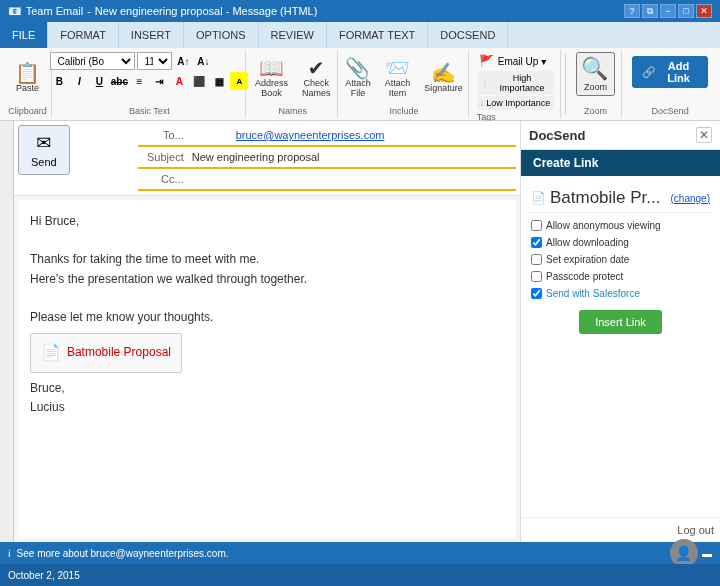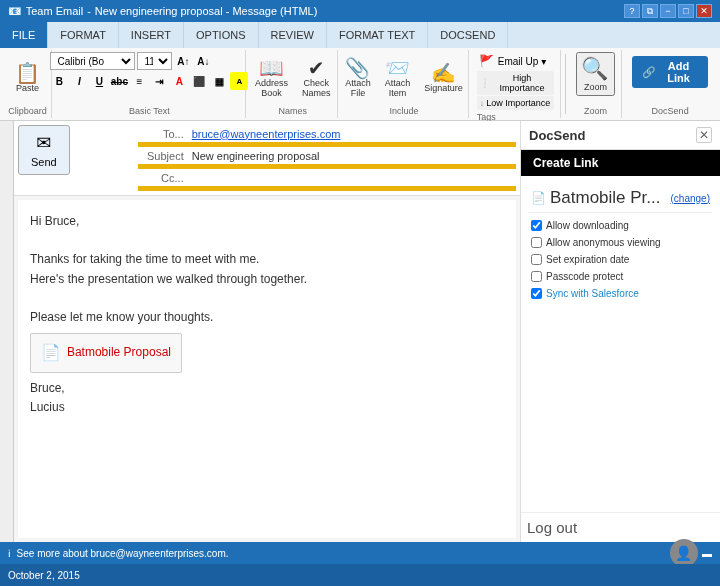--- a/index.html
+++ b/index.html
@@ -225,36 +225,37 @@
       float: left;
     }
     .send-btn .send-icon { font-size: 18px; }
 
     .email-fields {
       margin-left: 60px;
     }
     .field-row {
       display: flex;
       align-items: center;
-      border-bottom: 5px solid #eab308;
+      border-bottom: 2px solid #eab308;
       min-height: 22px;
     }
     .field-label {
       width: 50px;
       color: #666;
       font-size: 11px;
       padding: 2px 4px;
       text-align: right;
     }
     .field-value {
       flex: 1;
       font-size: 11px;
       padding: 2px 4px;
       color: #1155cc;
       text-decoration: underline;
+      margin-left: 44px;
     }
     .field-input {
       flex: 1;
       font-size: 11px;
       padding: 2px 4px;
       color: #333;
       border: none;
       outline: none;
     }
 
@@ -305,21 +306,21 @@
     .panel-close {
       cursor: pointer;
       font-size: 12px;
       color: #666;
       border: 1px solid #ccc;
       width: 16px; height: 16px;
       display: flex; align-items: center; justify-content: center;
       border-radius: 2px;
     }
     .create-link-btn {
-      background: #000000;
+      background: #0c4a6e;
       color: white;
       border: none;
       padding: 6px 12px;
       width: 100%;
       cursor: pointer;
       font-size: 12px;
       font-weight: bold;
       text-align: left;
     }
     .docsend-content {
@@ -410,22 +411,22 @@
     }
 
     .left-nav {
       width: 14px;
       background: #eee;
       border-right: 1px solid #ccc;
     }
 
     .docsend-logout {
       padding: 6px;
-      text-align: left;
-      font-size: 15px;
+      text-align: right;
+      font-size: 11px;
       color: #555;
       cursor: pointer;
       border-top: 1px solid #eee;
     }
 
     .ribbon-separator {
       width: 1px;
       height: 60px;
       background: #d0d0d0;
       margin: 4px 2px;
@@ -631,40 +632,41 @@
 
       <div class="docsend-content">
 
         <div class="doc-item">
           <span style="color:#cc0000;">📄</span>
           <span class="doc-name">Batmobile Pr...</span>
           <span class="change-link">(change)</span>
         </div>
 
         <div class="checkbox-row">
+          <input type="checkbox" style="">
+          <span>Allow anonymous viewing</span>
+        </div>
+        <div class="checkbox-row">
           <input type="checkbox" checked="" style="">
           <span>Allow downloading</span>
-        </div>
-        <div class="checkbox-row">
-          <input type="checkbox" style="">
-          <span>Allow anonymous viewing</span>
         </div>
         <div class="checkbox-row">
           <input type="checkbox" style="">
           <span>Set expiration date</span>
         </div>
         <div class="checkbox-row">
           <input type="checkbox" style="">
           <span>Passcode protect</span>
         </div>
         <div class="checkbox-row">
           <input type="checkbox" checked="" style="">
-          <span style="color:#1a88cc;">Sync with Salesforce</span>
-        </div>
-
+          <span style="color:#1a88cc;">Send with Salesforce</span>
+        </div>
+
+        <button class="insert-link-btn">Insert Link</button>
       </div>
 
       <div class="docsend-logout">Log out</div>
     </div>
 
   </div>
 
   <div class="status-bar">
     <div style="display:flex; align-items:center; gap:6px;">
       <span>ℹ</span>

